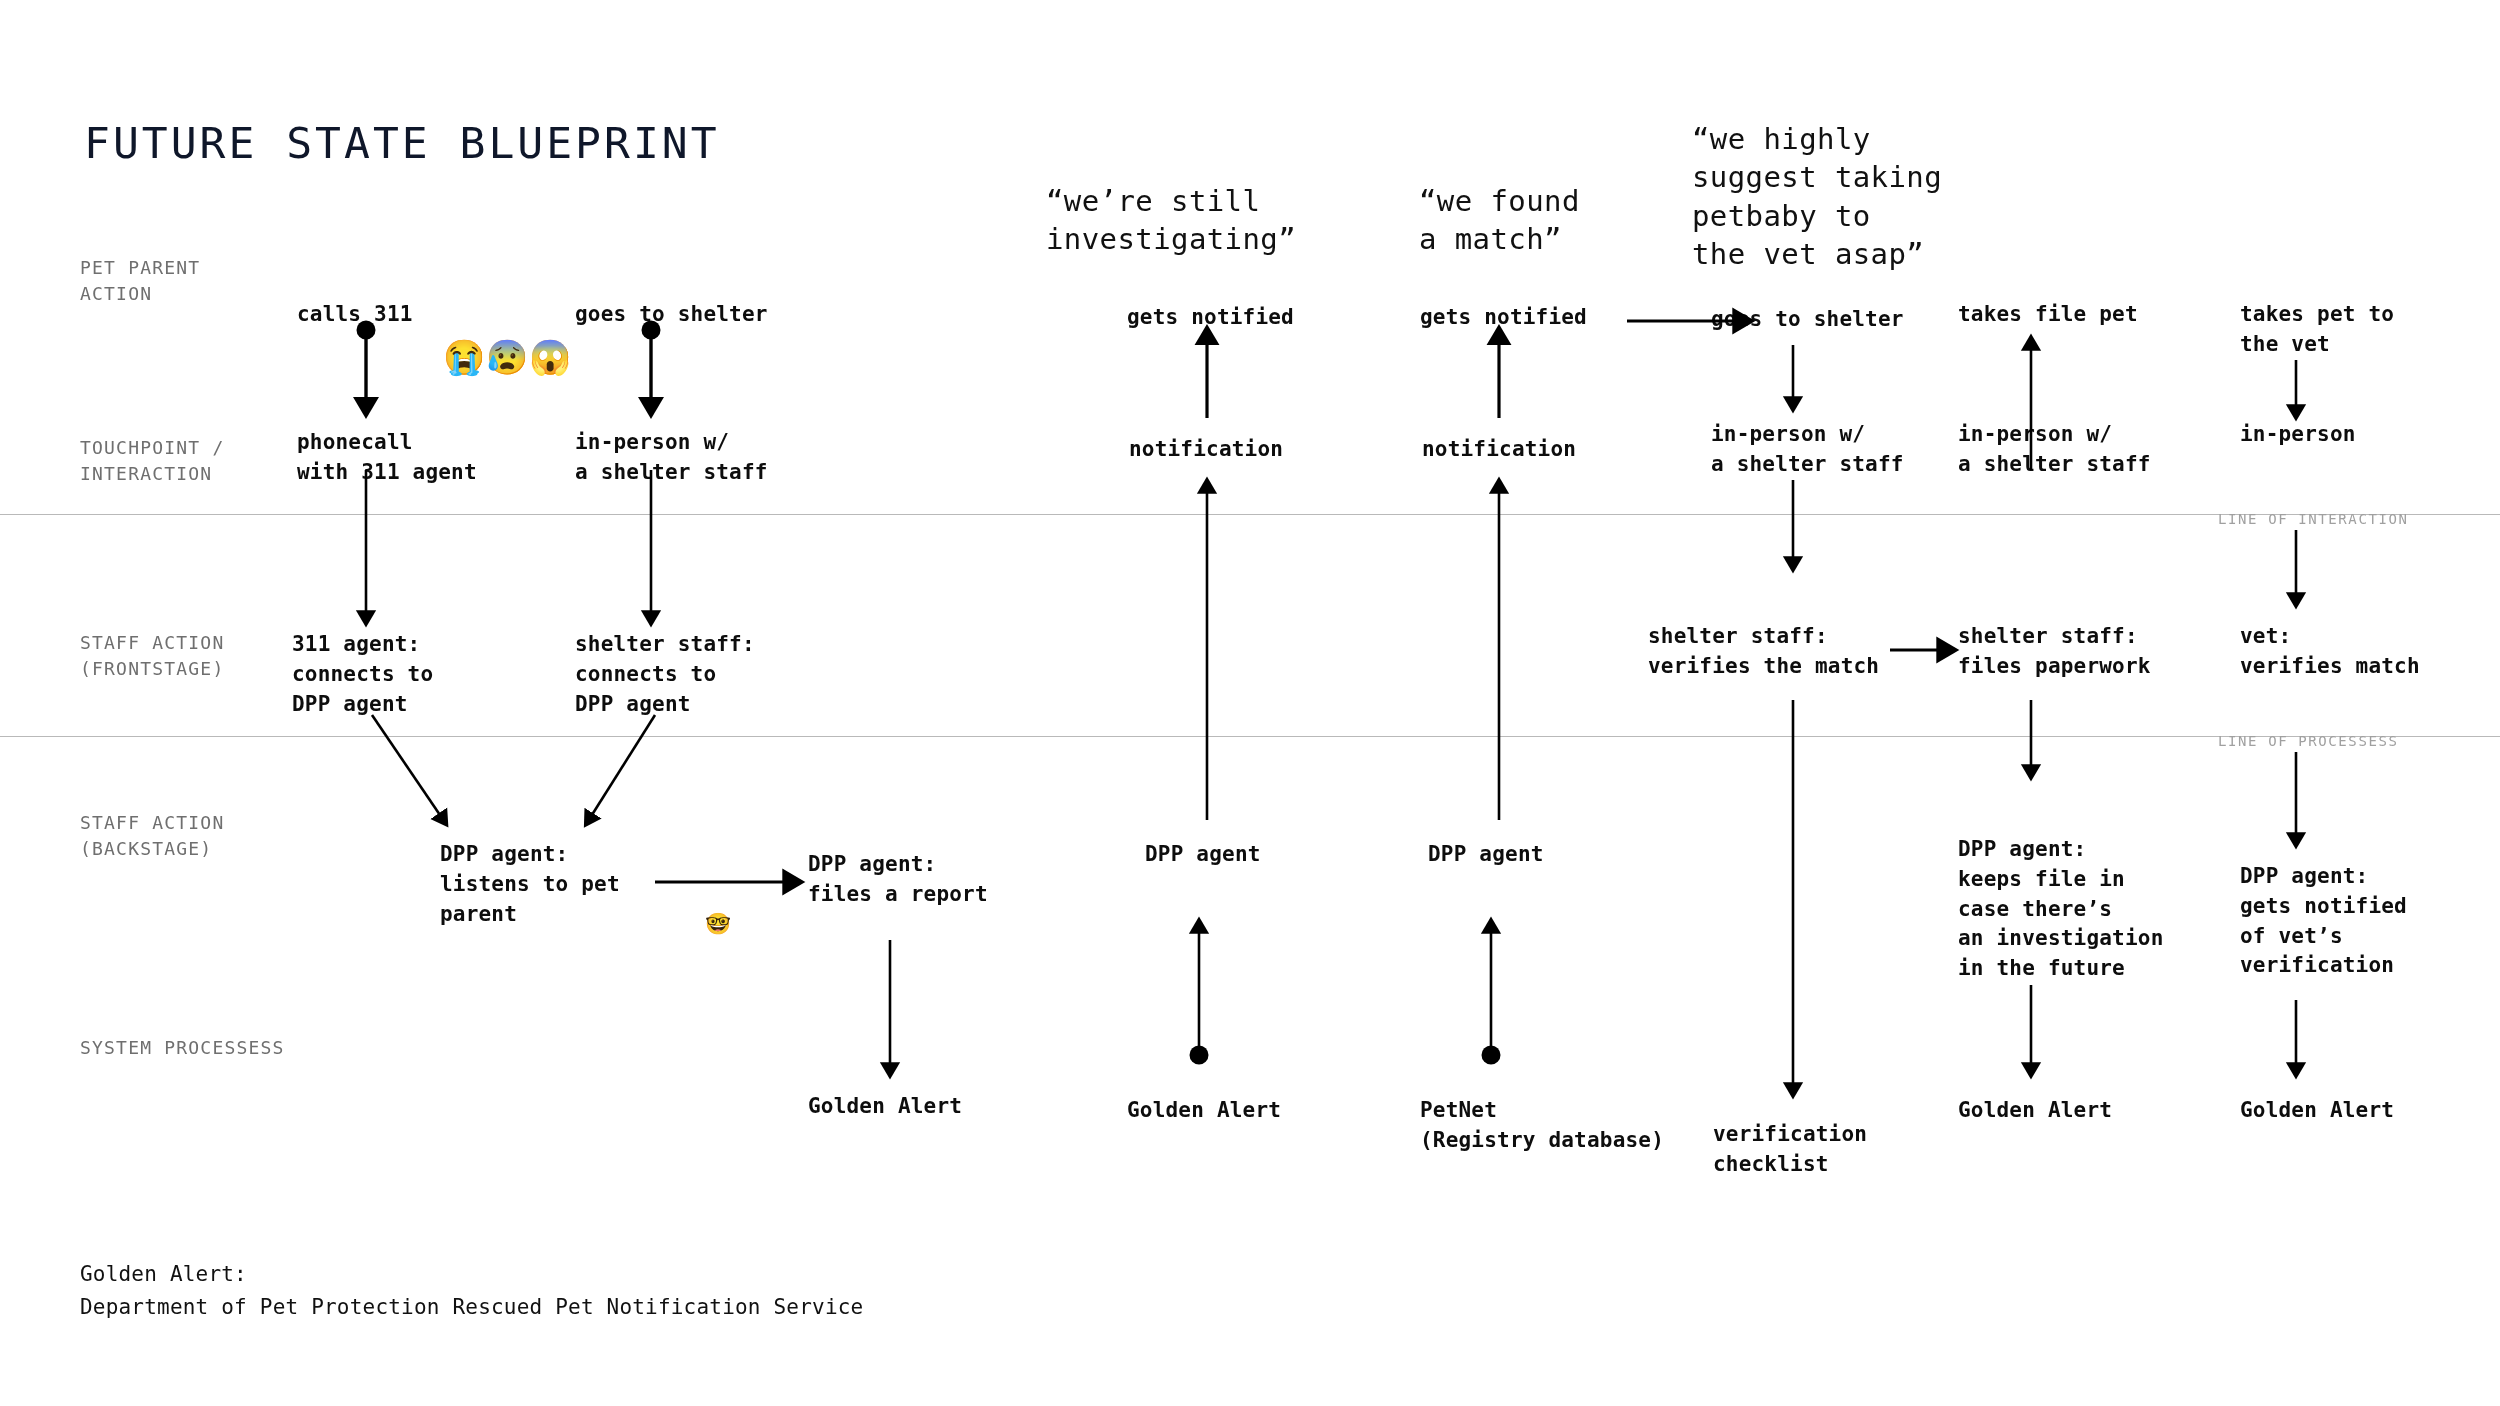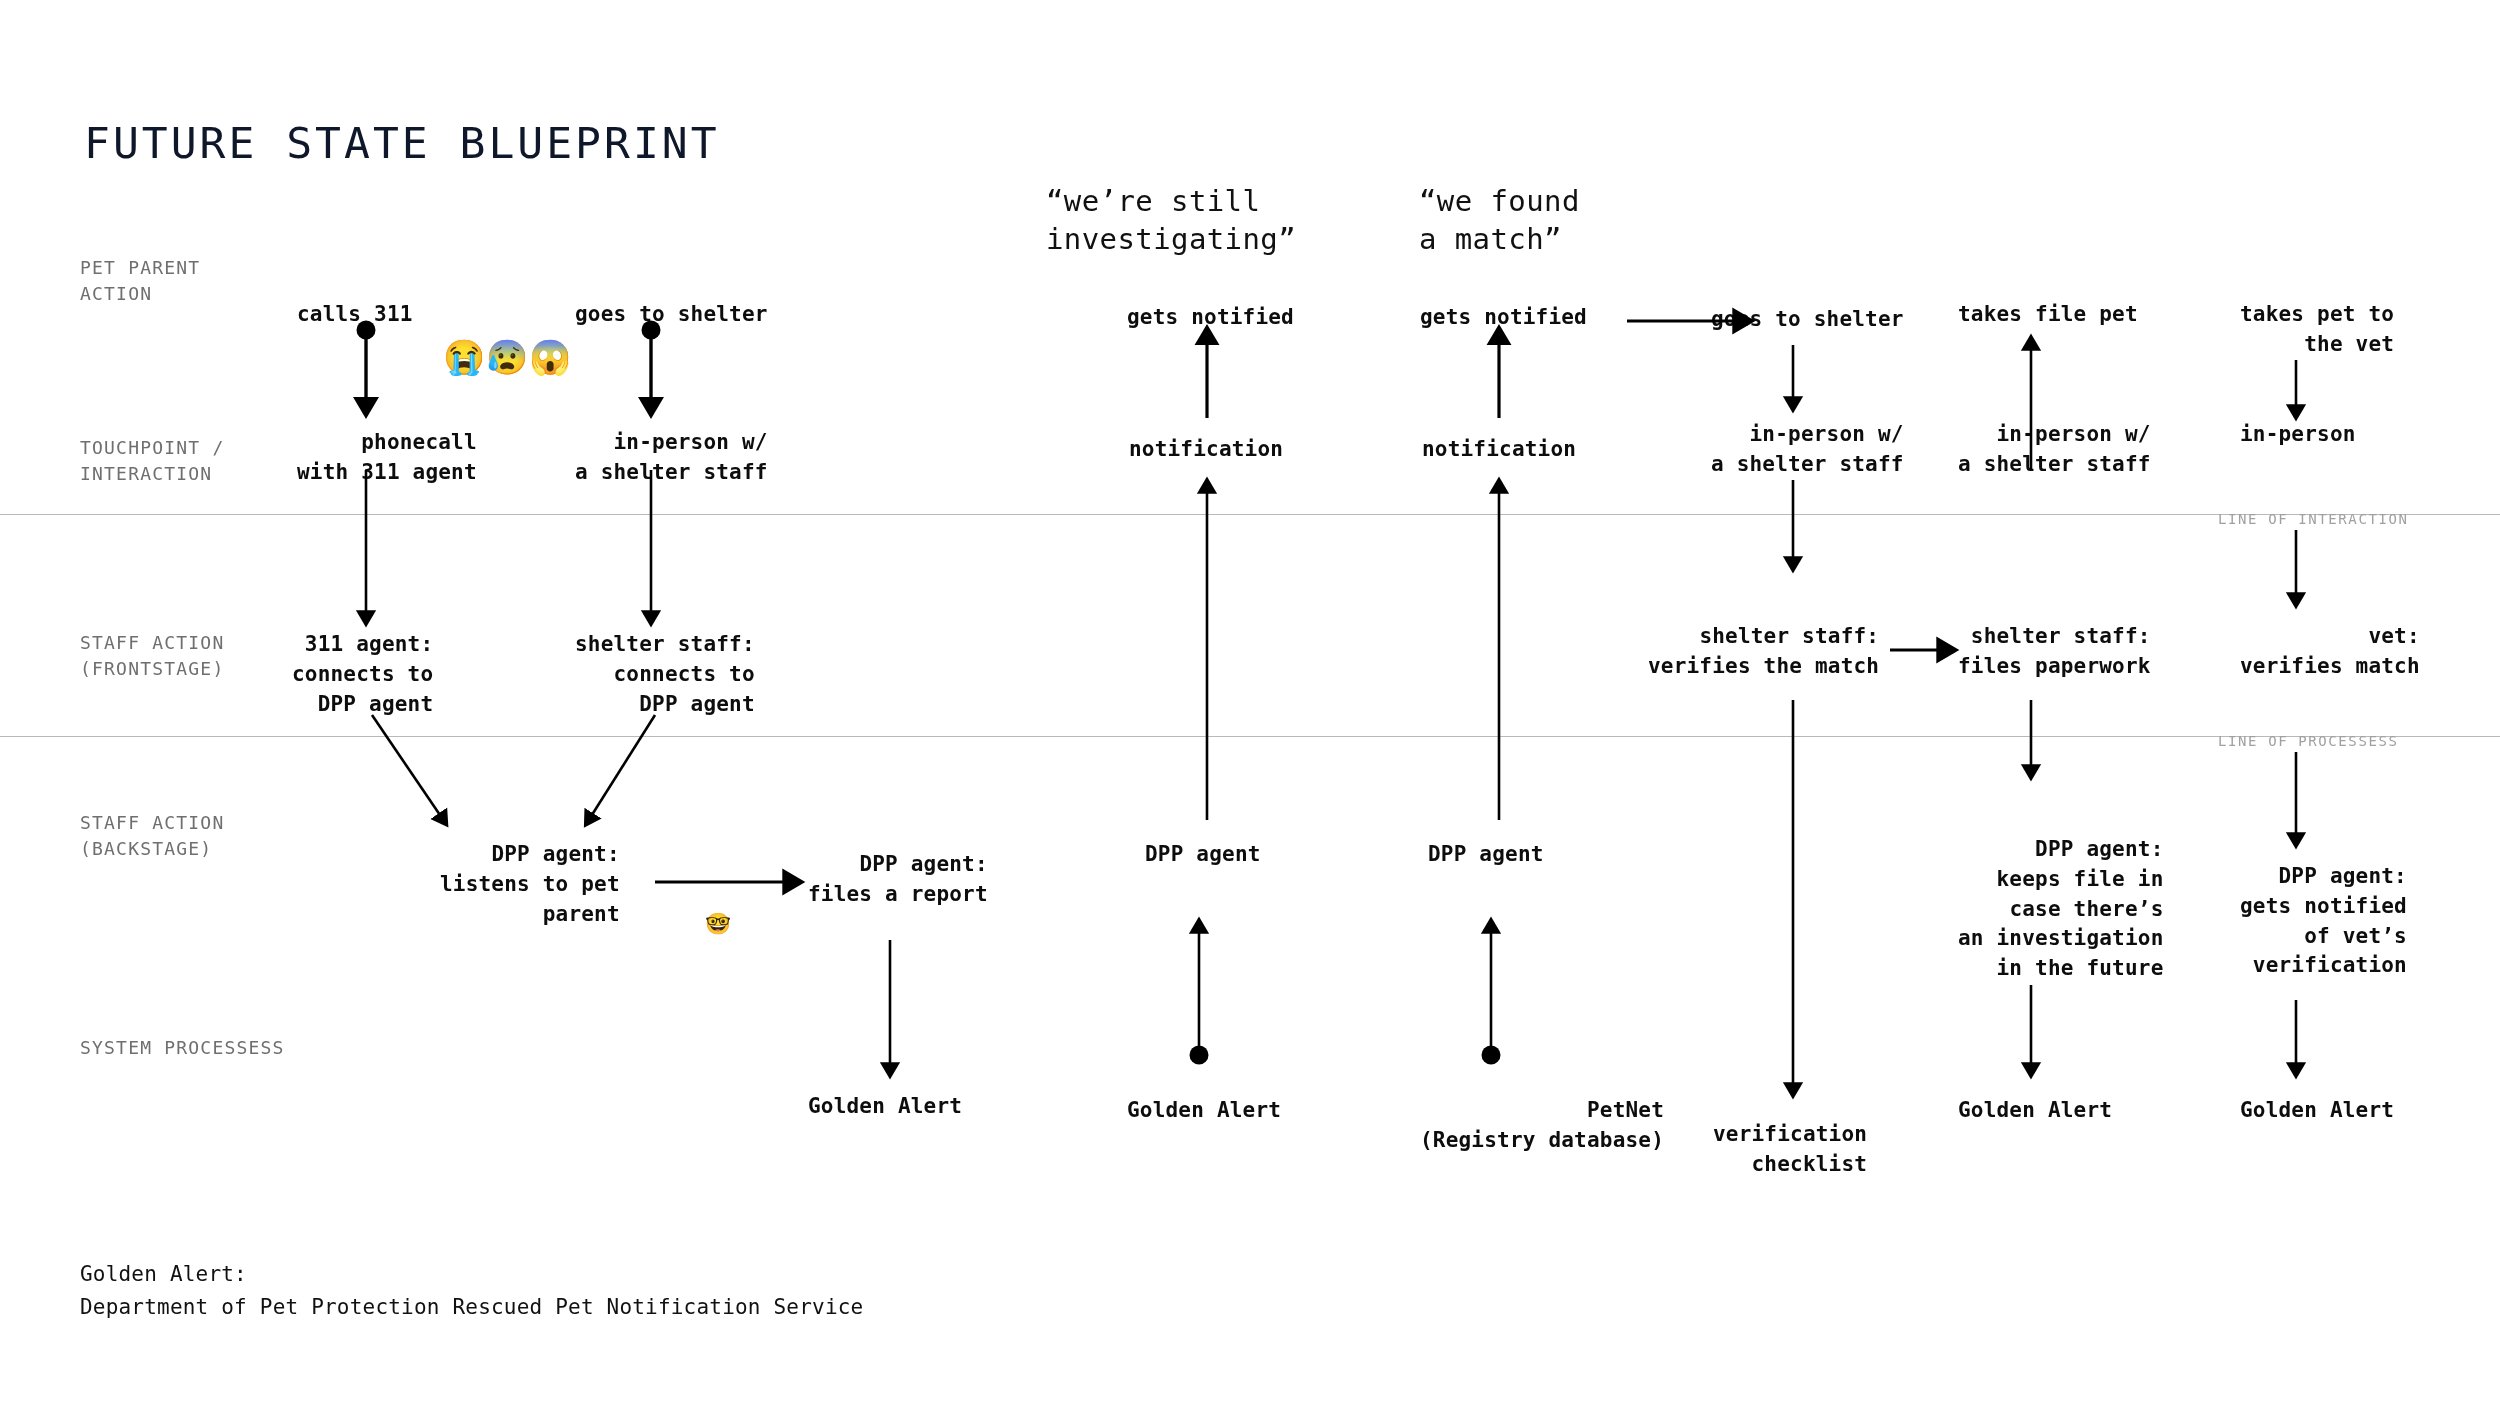--- a/index.html
+++ b/index.html
@@ -31,21 +31,21 @@
     left:0;width:2500px;height:1px;background:#b9b9b9;
   }
   .lane-caption{
     font-size:14px;letter-spacing:1.6px;color:#a0a0a0;
     white-space:nowrap;
   }
 
   
   .node{
     font-size:21px;line-height:1.42;font-weight:700;
-    color:#0d0d0d;white-space:pre-line;letter-spacing:.2px;text-align:right;
+    color:#0d0d0d;white-space:pre-line;letter-spacing:.2px;
   }
 
   
   .quote{
     font-size:29px;line-height:1.32;font-weight:400;
     color:#111;white-space:pre-line;letter-spacing:.4px;
   }
 
   
   #footer-legend{
@@ -82,20 +82,24 @@
   <div class="abs lane-line" style="top:514px"></div>
   <div class="abs lane-caption" style="left:2218px;top:511px">LINE OF INTERACTION</div>
 
   <div class="abs lane-line" style="top:736px"></div>
   <div class="abs lane-caption" style="left:2218px;top:733px">LINE OF PROCESSESS</div>
 
   <div class="abs quote" style="left:1046px;top:182px">“we’re still
 investigating”</div>
   <div class="abs quote" style="left:1419px;top:182px">“we found
 a match”</div>
+  <div class="abs quote" style="left:1692px;top:120px">“we highly
+suggest taking
+petbaby to
+the vet asap”</div>
 
   <div class="abs node" style="left:297px;top:300px">calls 311</div>
   <div class="abs node" style="left:575px;top:300px">goes to shelter</div>
   <div class="abs node" style="left:1127px;top:303px">gets notified</div>
   <div class="abs node" style="left:1420px;top:303px">gets notified</div>
   <div class="abs node" style="left:1711px;top:305px">goes to shelter</div>
   <div class="abs node" style="left:1958px;top:300px">takes file pet</div>
   <div class="abs node" style="left:2240px;top:300px">takes pet to
 the vet</div>
 

